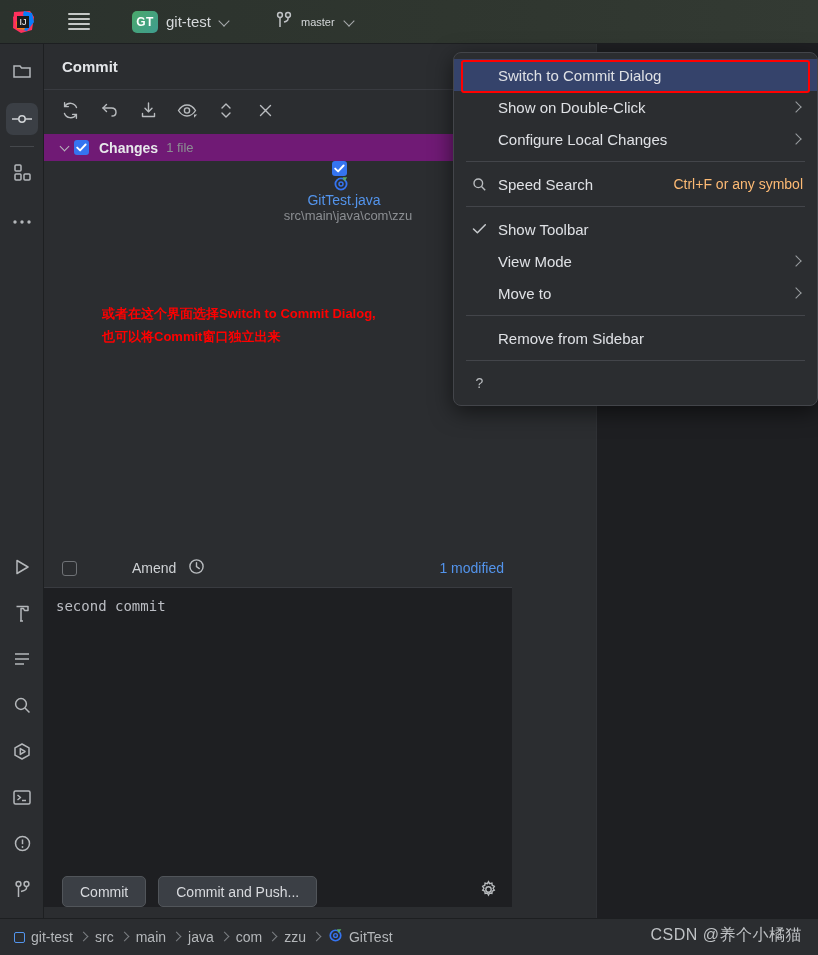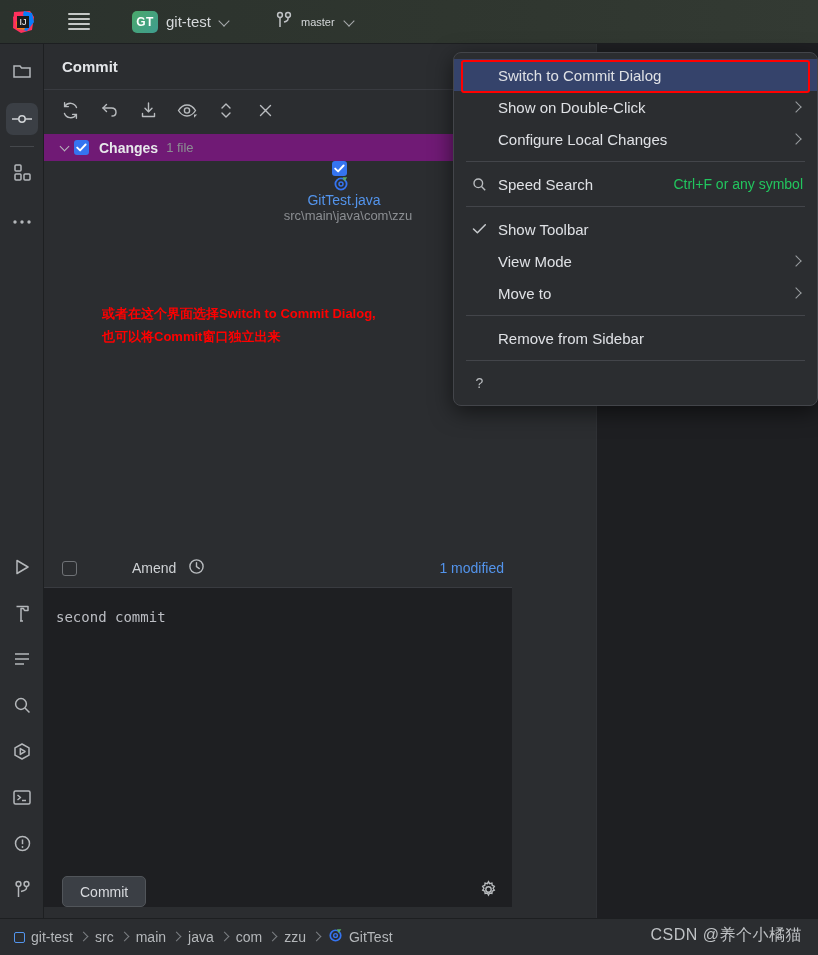--- a/index.html
+++ b/index.html
@@ -111,21 +111,21 @@
     width: 15px; height: 15px; border: 1px solid #6f7276; border-radius: 3px;
     background: transparent; margin-right: 11px; cursor: pointer;
   }
   .amend-label { color: #cfd2d5; font-size: 14px; margin-left: 44px; }
   .clock { margin-left: 12px; cursor: pointer; }
   .modified { position: absolute; right: 8px; color: #5394ec; font-size: 14px; cursor: pointer; }
 
   .msg-area {
     position: absolute; left: 44px; top: 587px; width: 468px; height: 320px;
     background: #1e1f22; border-top: 1px solid #393b40;
-    padding: 21px 12px;
+    padding: 10px 12px;
   }
   .msg-text { color: #bcbec4; font-family: "DejaVu Sans Mono", monospace; font-size: 14px; }
 
   .btn-row {
     position: absolute; left: 44px; top: 865px; width: 468px; height: 53px;
     display: flex; align-items: center; padding-left: 18px; gap: 12px;
   }
   .btn {
     height: 31px; padding: 0 17px; border-radius: 5px;
     background: #3b3f45; border: 1px solid #51555a; color: #d8dade;
@@ -159,21 +159,21 @@
   .mi .micon { position: absolute; left: 18px; display: flex; align-items: center; color: #b9bcbf; }
   .mi .sub {
     position: absolute; right: 16px; width: 9px; height: 9px;
   }
   .mi .sub::after {
     content: ""; position: absolute; left: 0; top: 0;
     width: 7px; height: 7px;
     border-right: 1.6px solid #9a9da0; border-top: 1.6px solid #9a9da0;
     transform: rotate(45deg);
   }
-  .mi .shortcut { margin-left: auto; color: #22c55e; font-size: 14px; }
+  .mi .shortcut { margin-left: auto; color: #fdba74; font-size: 14px; }
   .msep { height: 1px; background: #43454a; margin: 6px 12px; }
   .redbox {
     position: absolute; left: 461px; top: 60px; width: 349px; height: 33px;
     border: 2px solid #ff0000; border-radius: 3px; pointer-events: none;
   }
 
   
   .breadcrumb {
     position: absolute; left: 0; bottom: 0; width: 818px; height: 37px;
     background: #2b2d30; border-top: 1px solid #1d1f21;
@@ -449,20 +449,21 @@
     </span>
     <span class="modified">1 modified</span>
   </div>
 
   <div class="msg-area" title="Commit Message">
     <div class="msg-text">second commit</div>
   </div>
 
   <div class="btn-row">
     <button class="btn">Commit</button>
+    <button class="btn">Commit and Push...</button>
     <span class="gear-btn">
       <svg width="19" height="19" viewBox="0 0 19 19" fill="none" stroke="#b9bcbf" stroke-width="1.4">
         <circle cx="9.5" cy="9.5" r="2.7"></circle>
         <path d="M9.5 1.6 L10.6 3.6 L12.9 3.1 L13.2 5.4 L15.3 6.4 L14.1 8.3 L15.3 10.2 L13.2 11.2 L12.9 13.5 L10.6 13 L9.5 15 L8.4 13 L6.1 13.5 L5.8 11.2 L3.7 10.2 L4.9 8.3 L3.7 6.4 L5.8 5.4 L6.1 3.1 L8.4 3.6 Z"></path>
       </svg>
     </span>
   </div>
 
   <div class="ctx">
 

